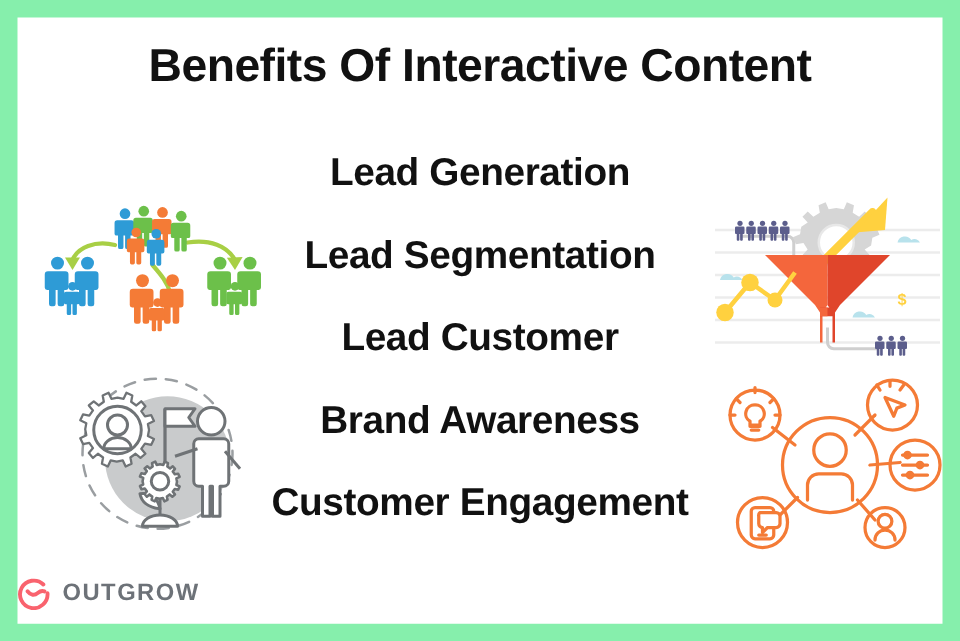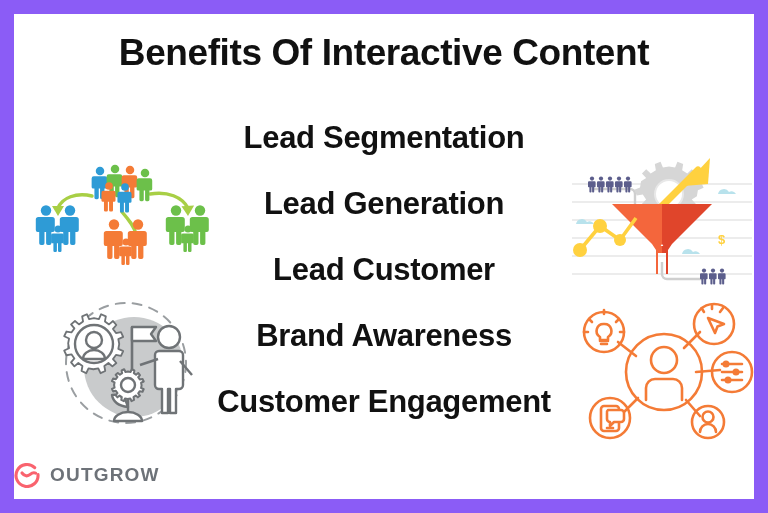--- a/index.html
+++ b/index.html
@@ -8,21 +8,21 @@
     padding: 0;
     background: #ffffff;
   }
   body {
     font-family: "Liberation Sans", sans-serif;
   }
   #infographic {
     position: relative;
     width: 768px;
     height: 513px;
-    background: #8b5cf6;
+    background: #86efac;
     box-sizing: border-box;
     overflow: hidden;
   }
   .canvas {
     position: absolute;
     left: 14px;
     top: 14px;
     width: 740px;
     height: 485px;
     background: #ffffff;
@@ -85,22 +85,22 @@
 </style>
 </head>
 <body>
 
 <div id="infographic">
   <div class="canvas">
 
     <div class="title">Benefits Of Interactive Content</div>
 
     <div class="benefit-list">
+      <div class="benefit-item">Lead Generation</div>
       <div class="benefit-item">Lead Segmentation</div>
-      <div class="benefit-item">Lead Generation</div>
       <div class="benefit-item">Lead Customer</div>
       <div class="benefit-item">Brand Awareness</div>
       <div class="benefit-item">Customer Engagement</div>
     </div>
 
     <div class="art art-segmentation">
       <svg width="190" height="125" viewBox="0 0 190 125">
         <defs>
           <g id="person">
             <circle cx="0" cy="-13.5" r="5.2"></circle>

